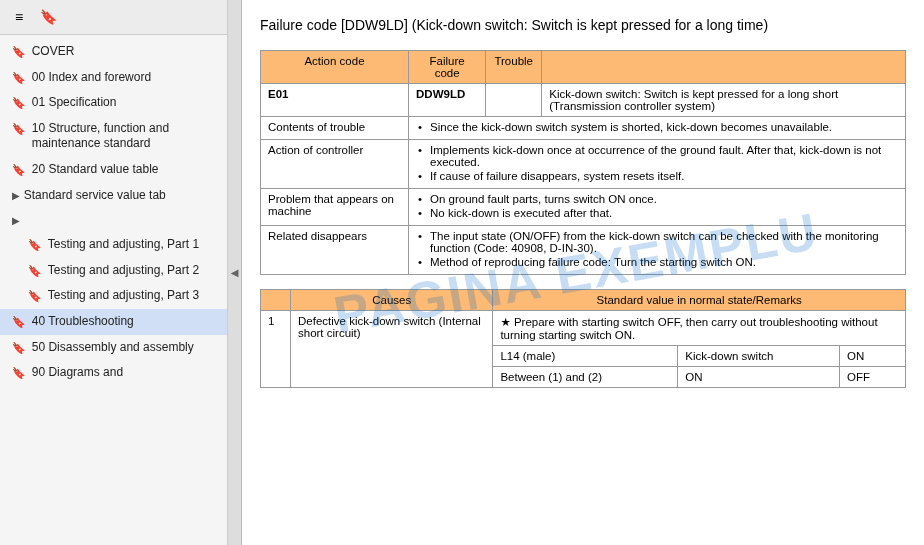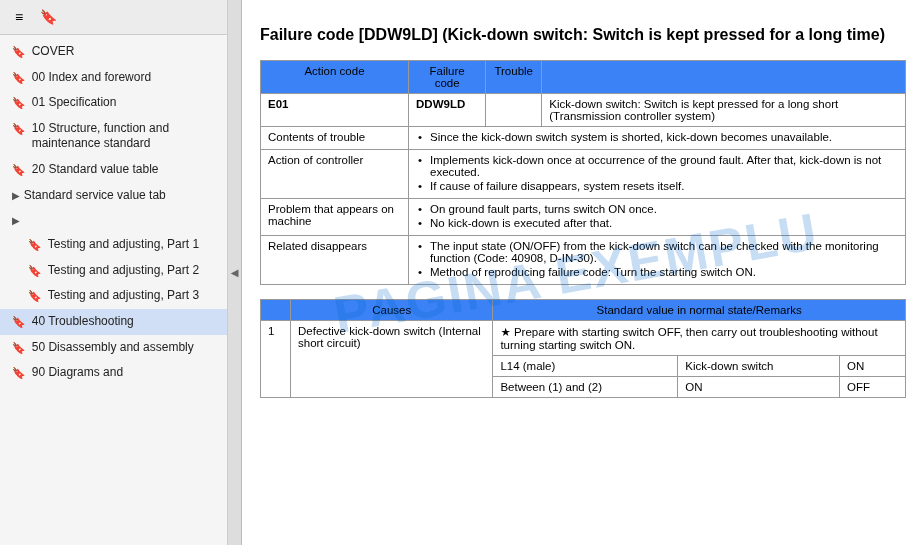--- a/index.html
+++ b/index.html
@@ -77,41 +77,40 @@
     #collapse-handle span { font-size: 10px; color: #666; }
 
     
     #main {
       flex: 1;
       overflow-y: auto;
       padding: 16px 18px;
       background: #fff;
     }
     #page-title {
-      font-size: 16px;
-      font-weight: bold;
+      font-size: 14px;
+      font-weight: normal;
       margin-bottom: 14px;
       line-height: 1.4;
-      margin-top: 8px;
     }
 
     
     table {
       border-collapse: collapse;
       width: 100%;
       margin-bottom: 14px;
       font-size: 11.5px;
     }
     td, th {
       border: 1px solid #999;
       padding: 4px 7px;
       vertical-align: top;
     }
     th {
-      background: #3b82f6;
+      background: #fdba74;
       font-weight: normal;
       text-align: center;
     }
     .cell-center { }
     .cell-bold { font-weight: bold; }
 
     
     #watermark {
       position: absolute;
       left: 228px;

